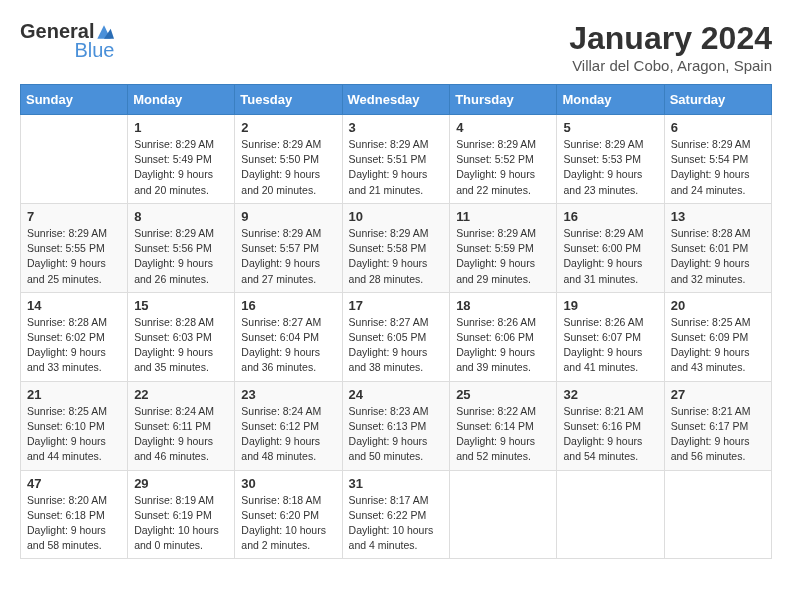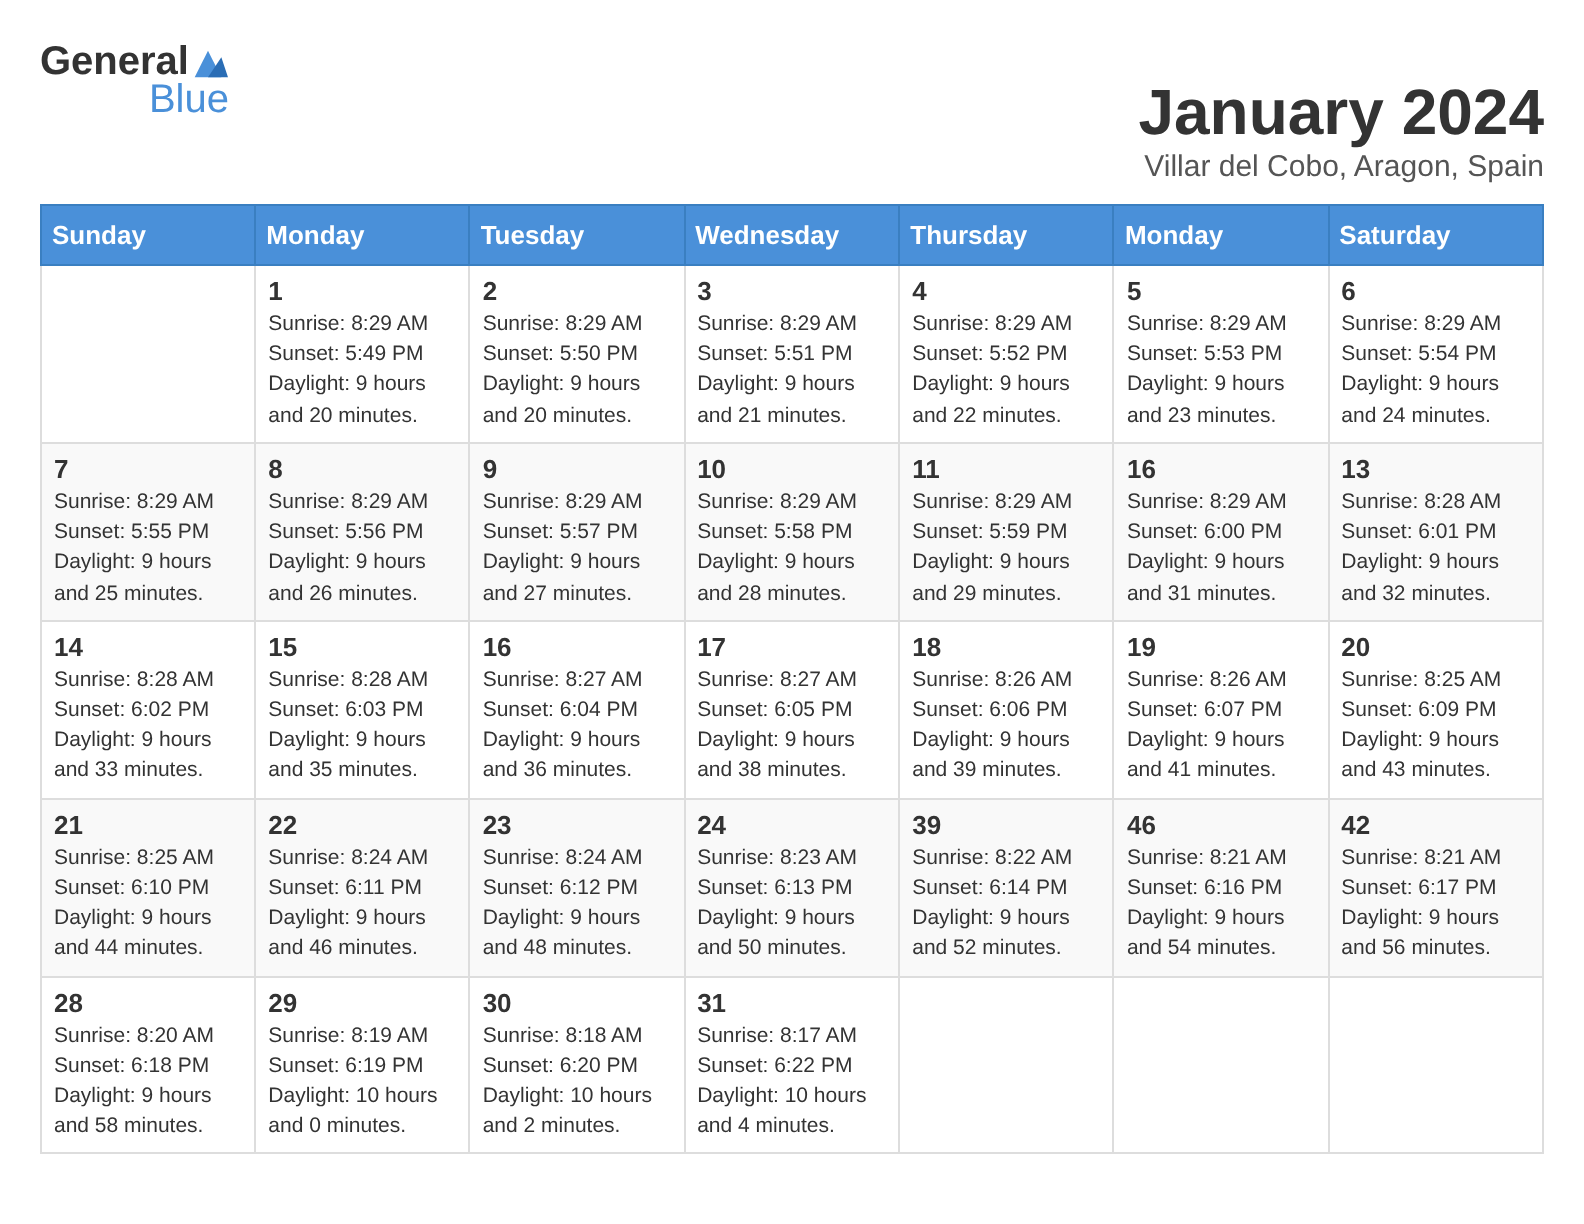--- a/index.html
+++ b/index.html
@@ -20,21 +20,20 @@
       width: 20px;
       height: 20px;
     }
     .title-section {
       text-align: right;
     }
     .month-year {
       font-size: 32px;
       font-weight: bold;
       color: #333;
-      margin-top: 18px;
     }
     .location {
       font-size: 15px;
       color: #555;
     }
     .calendar {
       width: 100%;
       border-collapse: collapse;
       border: 1px solid #ccc;
     }
@@ -263,41 +262,41 @@
           Sunrise: 8:24 AM<br>Sunset: 6:12 PM<br>Daylight: 9 hours and 48 minutes.
         </div>
         </td>
         <td>
           <div class="day-number">24</div>
         <div class="cell-info">
           Sunrise: 8:23 AM<br>Sunset: 6:13 PM<br>Daylight: 9 hours and 50 minutes.
         </div>
         </td>
         <td>
-          <div class="day-number">39</div>
+          <div class="day-number">25</div>
         <div class="cell-info">
           Sunrise: 8:22 AM<br>Sunset: 6:14 PM<br>Daylight: 9 hours and 52 minutes.
         </div>
         </td>
         <td>
-          <div class="day-number">46</div>
+          <div class="day-number">32</div>
         <div class="cell-info">
           Sunrise: 8:21 AM<br>Sunset: 6:16 PM<br>Daylight: 9 hours and 54 minutes.
         </div>
         </td>
         <td>
-          <div class="day-number">42</div>
+          <div class="day-number">27</div>
         <div class="cell-info">
           Sunrise: 8:21 AM<br>Sunset: 6:17 PM<br>Daylight: 9 hours and 56 minutes.
         </div>
         </td>
       </tr>
       <tr>
         <td>
-          <div class="day-number">28</div>
+          <div class="day-number">47</div>
         <div class="cell-info">
           Sunrise: 8:20 AM<br>Sunset: 6:18 PM<br>Daylight: 9 hours and 58 minutes.
         </div>
         </td>
         <td>
           <div class="day-number">29</div>
         <div class="cell-info">
           Sunrise: 8:19 AM<br>Sunset: 6:19 PM<br>Daylight: 10 hours and 0 minutes.
         </div>
         </td>

